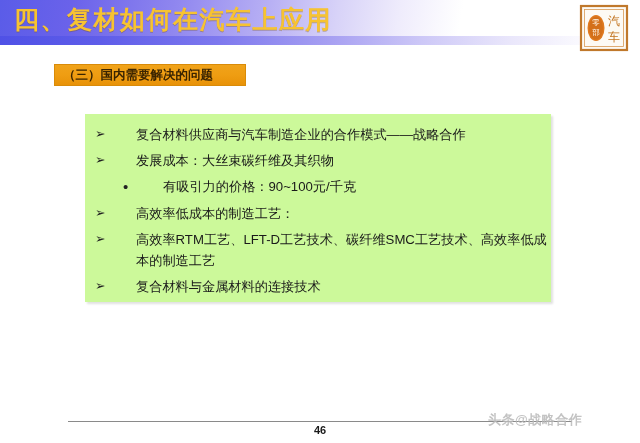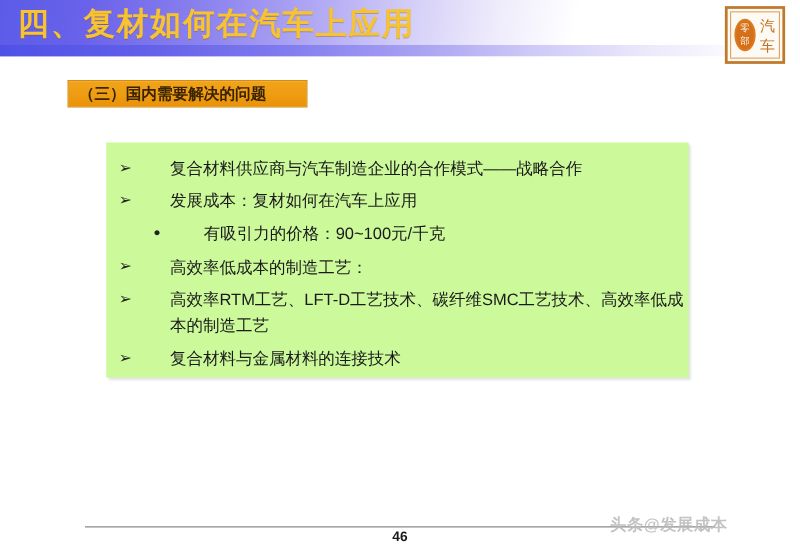--- a/index.html
+++ b/index.html
@@ -210,21 +210,21 @@
   <div class="content-box">
     <div class="bullet-list">
 
       <div class="bullet level1">
         <span class="bullet-marker">➢</span>
         <span class="bullet-text">复合材料供应商与汽车制造企业的合作模式——战略合作</span>
       </div>
 
       <div class="bullet level1">
         <span class="bullet-marker">➢</span>
-        <span class="bullet-text">发展成本：复材如何在汽车上应用</span>
+        <span class="bullet-text">发展成本：大丝束碳纤维及其织物</span>
       </div>
 
       <div class="bullet level2">
         <span class="bullet-marker">•</span>
         <span class="bullet-text">有吸引力的价格：90~100元/千克</span>
       </div>
 
       <div class="bullet level1">
         <span class="bullet-marker">➢</span>
         <span class="bullet-text">高效率低成本的制造工艺：</span>
@@ -238,15 +238,15 @@
       <div class="bullet level1">
         <span class="bullet-marker">➢</span>
         <span class="bullet-text">复合材料与金属材料的连接技术</span>
       </div>
 
     </div>
   </div>
 
   <div class="footer-rule"></div>
   <div class="page-number">46</div>
-  <div class="watermark">头条@发展成本</div>
+  <div class="watermark">头条@战略合作</div>
 
 </div>
 
 </body></html>

